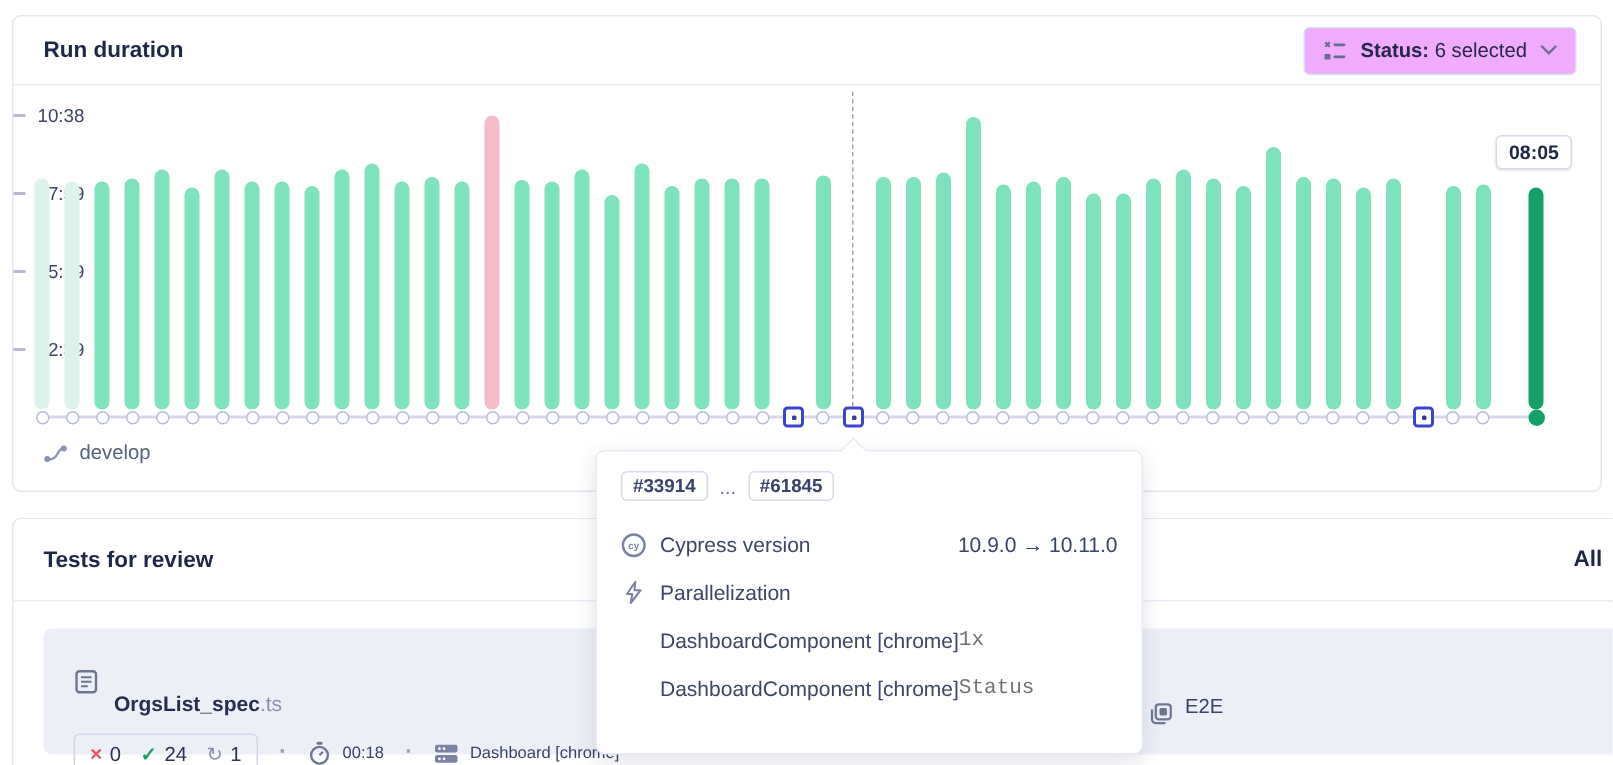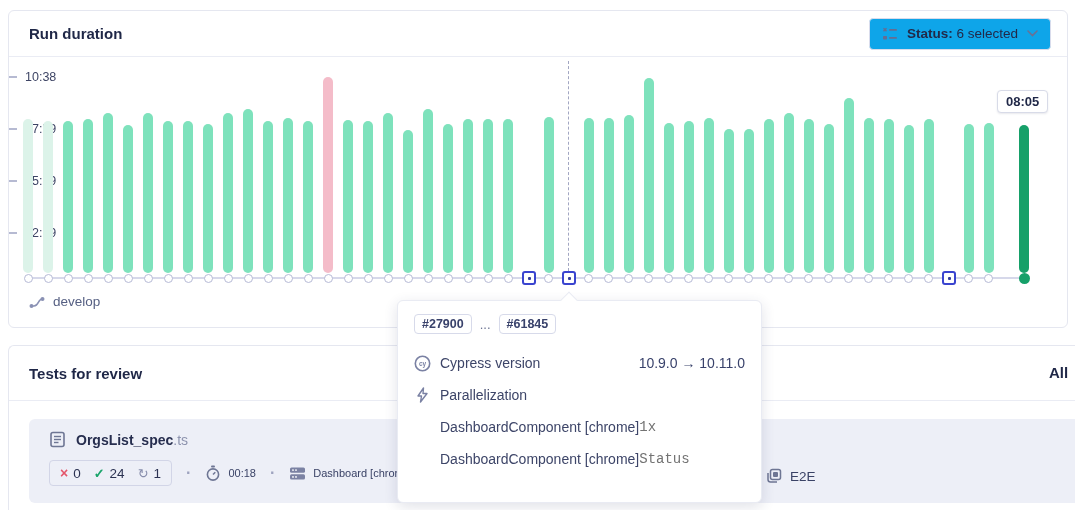--- a/index.html
+++ b/index.html
@@ -11,21 +11,21 @@
   .card { position:absolute; background:#fff; border:1px solid #e5e7f0; border-radius:6px; }
   #card-runs  { left:8px; top:10px; width:1060px; height:318px; }
   #card-tests { left:8px; top:345px; width:1075px; height:200px; border-bottom-right-radius:0; border-top-right-radius:0; border-right:none; }
   .card-header { display:flex; align-items:center; border-bottom:1px solid #eaecf4; }
   #card-runs  .card-header { height:46px; padding:0 16px 0 20px; }
   #card-tests .card-header { height:55px; padding:0 20px; }
   .card-title { font-size:15px; font-weight:bold; color:#1f2747; }
 
   
   .status-dd { margin-left:auto; display:flex; align-items:center; gap:9px; height:32px;
-    padding:0 12px; border:1px solid #d9dcec; border-radius:4px; background:#0ea5e9; cursor:pointer;
+    padding:0 12px; border:1px solid #d9dcec; border-radius:4px; background:#f0abfc; cursor:pointer;
     font-size:13.5px; color:#222949; }
   .status-dd b { font-weight:bold; }
   .icon { display:inline-flex; align-items:center; justify-content:center; }
 
   
   #plot { position:absolute; inset:0; }
   .tick-dash  { position:absolute; left:0; width:8px; height:2px; background:#b6bad2; }
   .tick-label { position:absolute; left:16px; font-size:12.5px; color:#3e4565; transform:translateY(-50%); }
   .bar { position:absolute; width:10px; border-radius:5px; cursor:pointer; }
   .baseline { position:absolute; height:2px; background:#d6d8ea; }
@@ -38,32 +38,32 @@
     border-radius:4px; font-weight:bold; font-size:13px; padding:3px 8px; color:#1f2747;
     box-shadow:0 1px 2px rgba(30,40,80,.10); }
   .branch { position:absolute; left:20px; top:283px; display:flex; gap:8px; align-items:center;
     font-size:13.5px; color:#566083; }
 
   
   .all-link { position:absolute; left:1040px; top:18px; font-size:15px; font-weight:bold; color:#1f2747; cursor:pointer; }
   .test-row { position:absolute; left:20px; top:73px; width:1060px; height:84px;
     background:#edeff7; border-radius:6px; padding:12px 0 0 20px; }
   .test-row .row1 { display:flex; align-items:center; gap:10px; }
-  .spec-name { font-size:14px; font-weight:bold; color:#272e4f; cursor:pointer; }
+  .spec-name { font-size:14px; font-weight:bold; color:#272e4f; cursor:pointer;margin-top:30px; }
   .spec-ext  { font-size:14px; color:#8d93ae; font-weight:normal; }
   .test-row .row2 { display:flex; align-items:center; gap:14px; margin-top:12px; height:26px; }
   .stats-pill { display:flex; align-items:center; gap:13px; height:26px; padding:0 10px;
     border:1px solid #d2d5e7; border-radius:4px; font-size:13.5px; color:#2b3252; }
   .stat { display:flex; align-items:center; gap:5px; }
   .x-glyph { color:#e4566b; font-weight:bold; font-size:14px; }
   .check-glyph { color:#19a46a; font-weight:bold; font-size:13px; }
   .retry-glyph { color:#878dac; font-size:13px; }
   .sep-dot { color:#9ea3bf; font-weight:bold; }
   .meta { display:flex; align-items:center; gap:7px; font-size:11px; color:#3a4266; }
-  .e2e-wrap { position:absolute; left:737px; top:44px; height:26px; display:flex; align-items:center; gap:8px;
+  .e2e-wrap { position:absolute; left:737px; top:44px; height:26px; display:flex; gap:8px;
     font-size:13.5px; color:#3a4266; }
 
   
   .tooltip { position:absolute; left:397px; top:300px; width:365px; height:203px; background:#fff;
     border:1px solid #e9ebf3; border-radius:6px; box-shadow:0 4px 14px rgba(40,50,90,.14);
     padding:13px 16px; z-index:10; }
   .tooltip .caret { position:absolute; left:165px; top:-7px; width:12px; height:12px; background:#fff;
     border-left:1px solid #e9ebf3; border-top:1px solid #e9ebf3; transform:rotate(45deg); }
   .tt-title-row { display:flex; align-items:center; gap:8px; margin-bottom:13px; }
   .tt-title { font-size:15px; font-weight:bold; color:#232a4a; }
@@ -298,21 +298,21 @@
         </svg>
       </span>
       <span>E2E</span>
     </div>
   </div>
 </div>
 
 <div class="tooltip">
   <div class="caret"></div>
   <div class="tt-title-row">
-    <span class="tt-badge">#27900</span>
+    <span class="tt-badge">#33914</span>
     <span class="tt-dots">...</span>
     <span class="tt-badge">#61845</span>
   </div>
   <div class="tt-row">
     <span class="icon">
       <svg width="17" height="17" viewBox="0 0 17 17">
         <circle cx="8.5" cy="8.5" r="7.2" fill="none" stroke="#7a81a3" stroke-width="1.6"></circle>
         <text x="8.5" y="11" font-size="6.5" font-family="Liberation Sans, sans-serif" font-weight="bold" fill="#7a81a3" text-anchor="middle">cy</text>
       </svg>
     </span>

